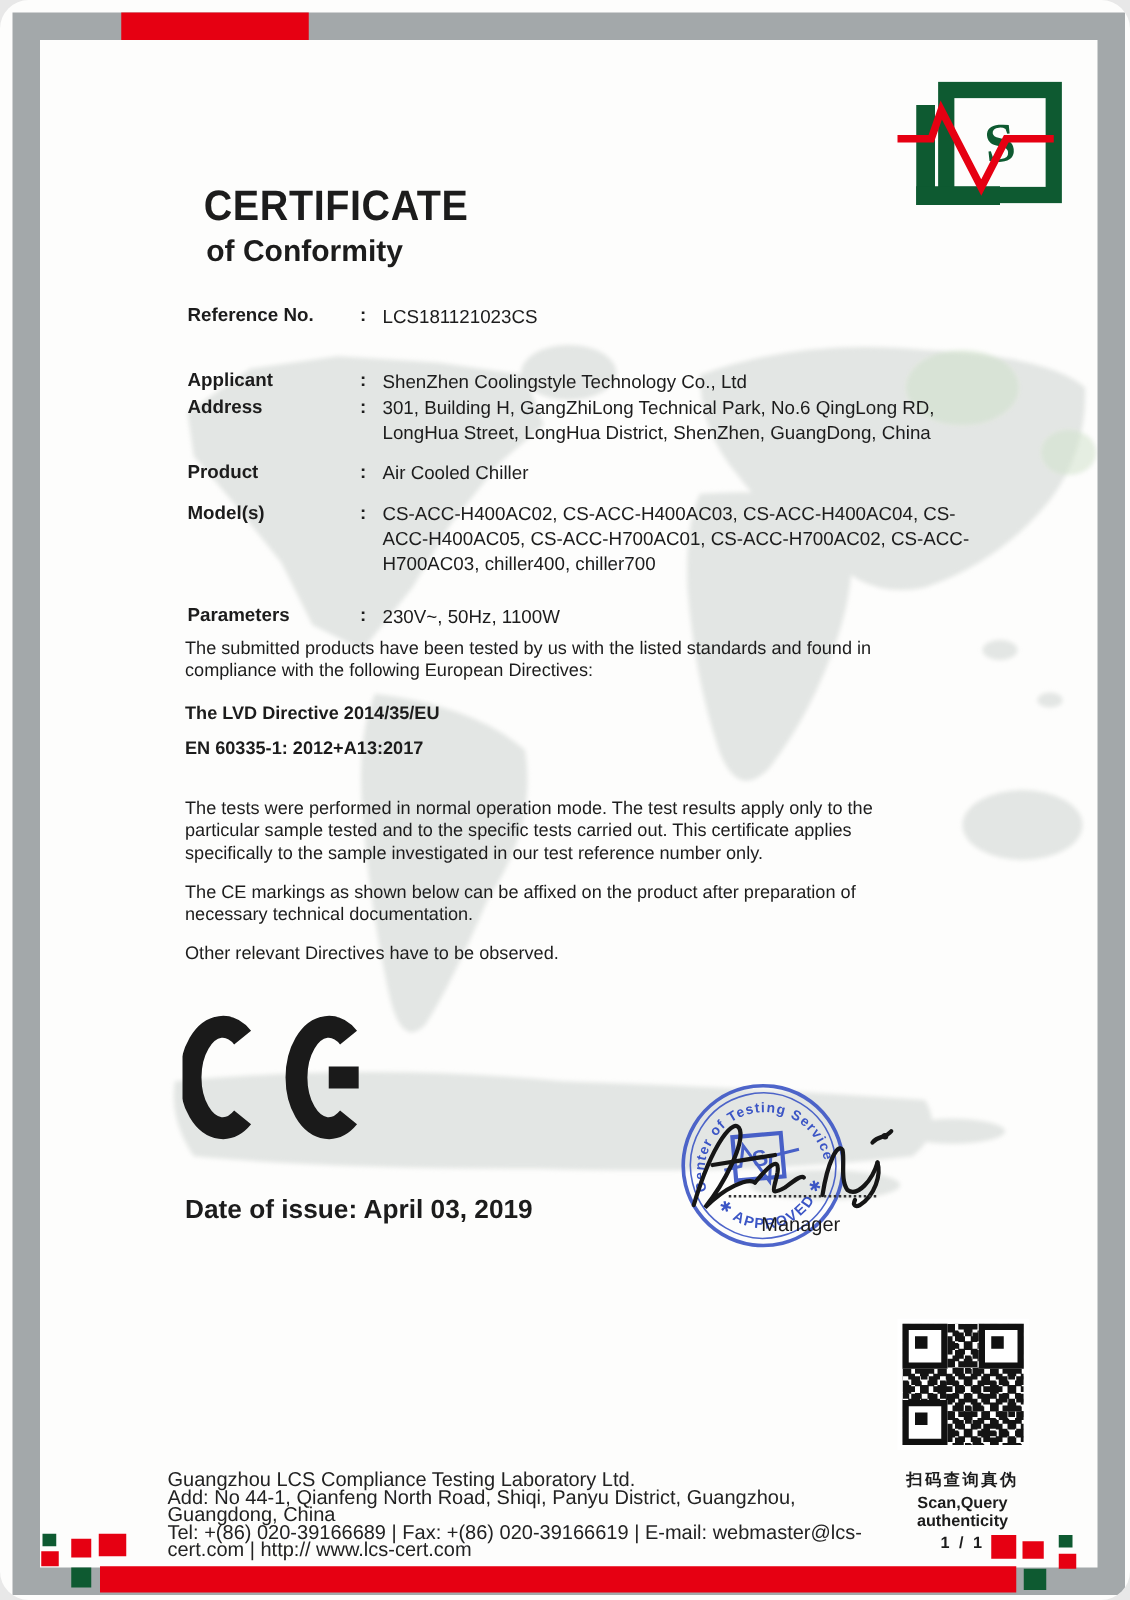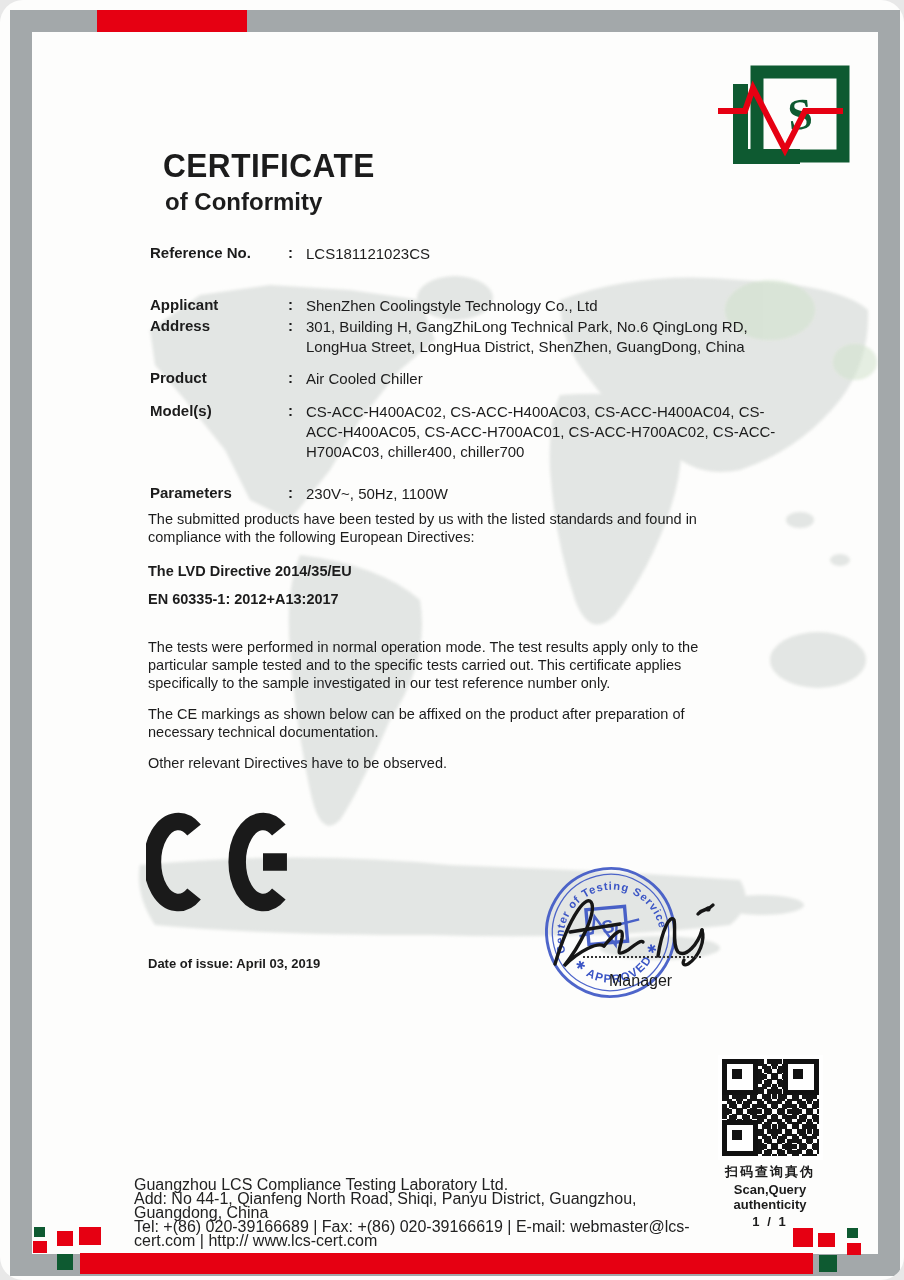--- a/index.html
+++ b/index.html
@@ -18,35 +18,35 @@
           transform:scaleX(.93);transform-origin:left;}
   .title2{left:165px;top:188px;font-size:24px;font-weight:bold;}
   
   .field-row{position:absolute;left:150px;width:650px;display:flex;align-items:flex-start;}
   .flabel{width:138px;font-size:15px;font-weight:bold;flex:none;}
   .fcolon{width:18px;font-size:15px;font-weight:bold;flex:none;}
   .fvalue{width:485px;font-size:15px;font-weight:normal;line-height:20px;}
   
   .para{position:absolute;left:148px;width:600px;font-size:14.5px;line-height:18px;}
   .para.b{font-weight:bold;}
-  .date-line{left:148px;top:956px;font-size:13px;font-weight:bold;}
+  .date-line{left:148px;top:956px;font-size:21px;font-weight:bold;}
   
   .stamp{left:533px;top:855px;transform:rotate(-14deg);}
   .sig{left:540px;top:882px;}
   .sig-line{left:583px;top:956px;width:118px;border-bottom:2px dotted #333;}
   .signer{left:609px;top:972px;font-size:16px;color:#1a1a1a;}
   
   .qr-wrap{left:700px;top:1055px;width:140px;text-align:center;}
   .qr{width:97px;height:97px;margin:0 auto;border:4px solid #fff;
       background:
         repeating-conic-gradient(#141414 0% 25%, transparent 0% 50%) 0 0/14px 14px,
         repeating-conic-gradient(#141414 0% 25%, #fff 0% 50%) 0 0/10px 10px;}
   .finder{position:absolute;width:26px;height:26px;border:5px solid #111;background:#fff;}
   .finder::after{content:"";position:absolute;left:5px;top:5px;width:10px;height:10px;background:#111;}
-  .qr-cn{font-size:13px;font-weight:bold;letter-spacing:2px;margin-top:3px;}
+  .qr-cn{font-size:13px;font-weight:bold;letter-spacing:2px;margin-top:15px;}
   .qr-en{font-size:13px;font-weight:bold;margin-top:1px;}
   .qr-page{font-size:13px;font-weight:bold;letter-spacing:2px;margin-top:2px;}
   
   .footer{left:134px;top:1178px;width:580px;font-size:16px;line-height:14px;color:#222;}
   .map{left:0;top:0;filter:blur(1.5px);}
 </style>
 </head>
 <body>
 
 <div class="page">

